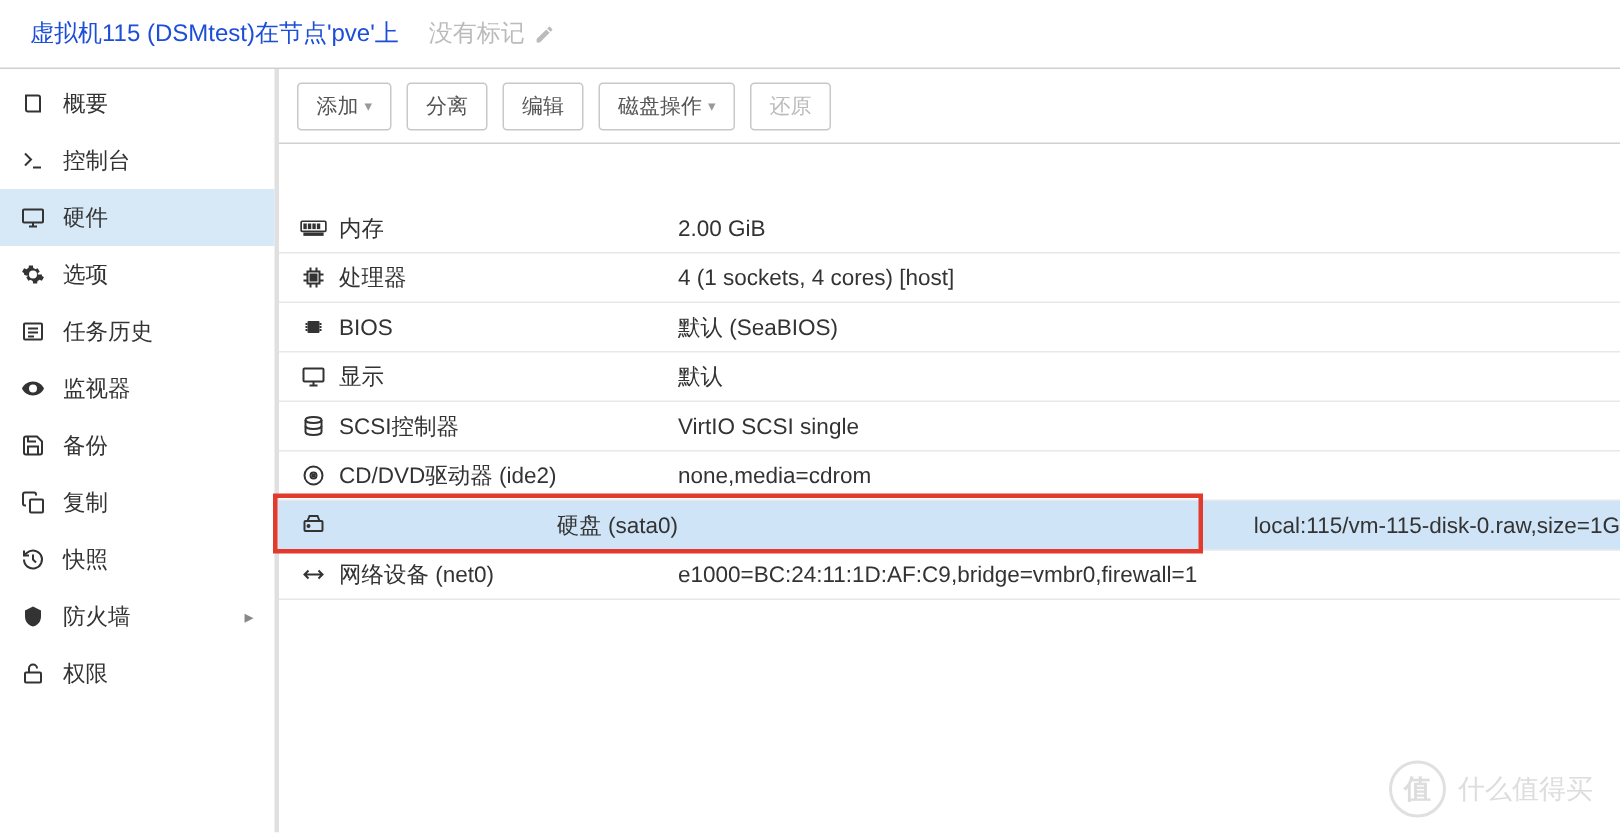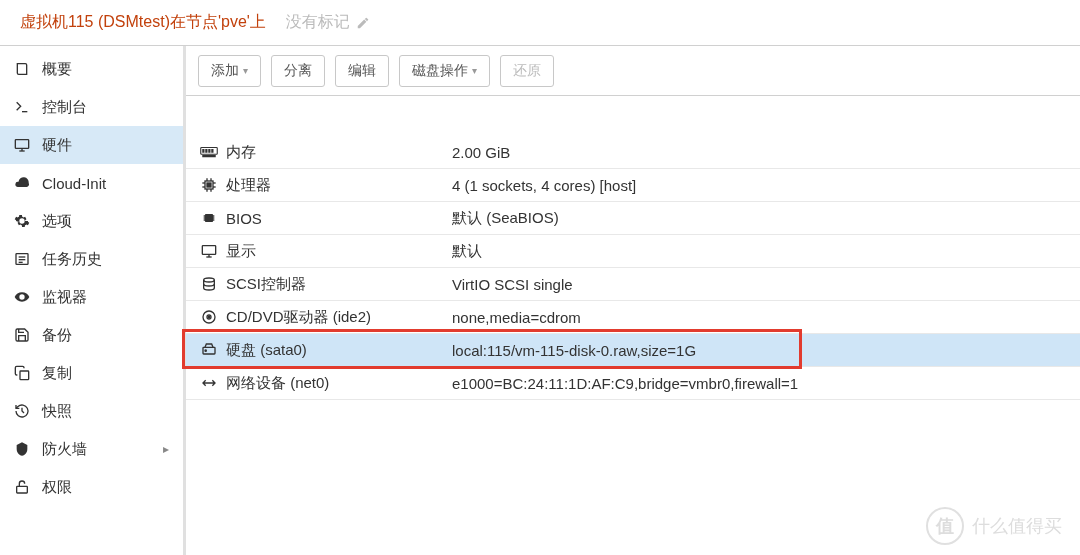--- a/index.html
+++ b/index.html
@@ -16,21 +16,21 @@
     .titlebar {
       height: 46px;
       border-bottom: 1px solid #d0d0d0;
       display: flex;
       align-items: center;
       padding: 0 20px;
       background: #fff;
     }
     .titlebar .title {
       font-size: 16px;
-      color: #c2410c;
+      color: #1d4ed8;
     }
     .titlebar .tags {
       margin-left: 20px;
       color: #bbb;
       font-size: 16px;
       display: flex;
       align-items: center;
       gap: 6px;
     }
     .main {
@@ -86,21 +86,21 @@
     .hw-table { flex: 1; margin-top: 40px; }
     .hw-row {
       display: flex;
       align-items: center;
       height: 33px;
       border-bottom: 1px solid #e8e8e8;
       font-size: 15px;
       padding-left: 12px;
     }
     .hw-row.selected { background: #cfe5f7; }
-    .hw-row.highlighted { position: relative; }
+    .hw-row.highlighted { position: relative; text-align: right; }
     .hw-row .icon { width: 22px; color: #333; display:flex; align-items:center; justify-content:center; }
     .hw-row .label { width: 232px; padding-left: 6px; color: #333; }
     .hw-row .value { flex: 1; color: #333; }
     .red-box {
       position: absolute;
       border: 3px solid #e23b2e;
       pointer-events: none;
       left: -4px;
       top: -5px;
       width: 620px;
@@ -171,28 +171,20 @@
             <rect x="2" y="4" width="20" height="13" rx="1"></rect>
             <line x1="8" y1="21" x2="16" y2="21"></line>
             <line x1="12" y1="17" x2="12" y2="21"></line>
           </svg>
         </span>
         <span>硬件</span>
       </div>
       <div class="sidebar-item">
         <span class="icon">
           <svg width="16" height="16" viewBox="0 0 24 24" fill="currentColor">
-            <path d="M19 18H6a4 4 0 1 1 .8-7.93A6 6 0 0 1 22 12a4 4 0 0 1-3 6z"></path>
-          </svg>
-        </span>
-        <span>Cloud-Init</span>
-      </div>
-      <div class="sidebar-item">
-        <span class="icon">
-          <svg width="16" height="16" viewBox="0 0 24 24" fill="currentColor">
             <path d="M12 8a4 4 0 1 0 0 8 4 4 0 0 0 0-8zm9 4a7 7 0 0 1-.1 1.2l2 1.6-2 3.4-2.4-1a7 7 0 0 1-2 1.2l-.4 2.6h-4l-.4-2.6a7 7 0 0 1-2-1.2l-2.4 1-2-3.4 2-1.6A7 7 0 0 1 3 12c0-.4 0-.8.1-1.2l-2-1.6 2-3.4 2.4 1a7 7 0 0 1 2-1.2L7.9 3h4l.4 2.6c.7.3 1.4.7 2 1.2l2.4-1 2 3.4-2 1.6c.1.4.1.8.1 1.2z"></path>
           </svg>
         </span>
         <span>选项</span>
       </div>
       <div class="sidebar-item">
         <span class="icon">
           <svg width="16" height="16" viewBox="0 0 24 24" fill="none" stroke="currentColor" stroke-width="2">
             <rect x="3" y="4" width="18" height="16" rx="1"></rect>
             <line x1="7" y1="9" x2="17" y2="9"></line>

